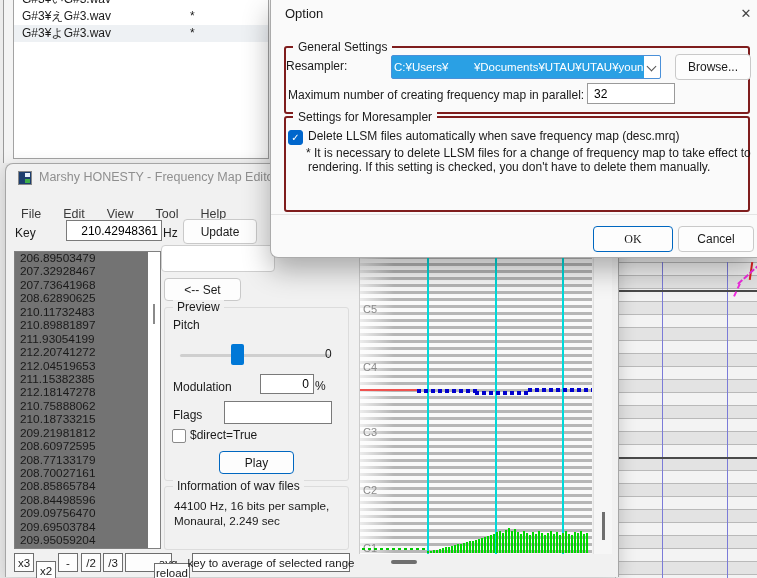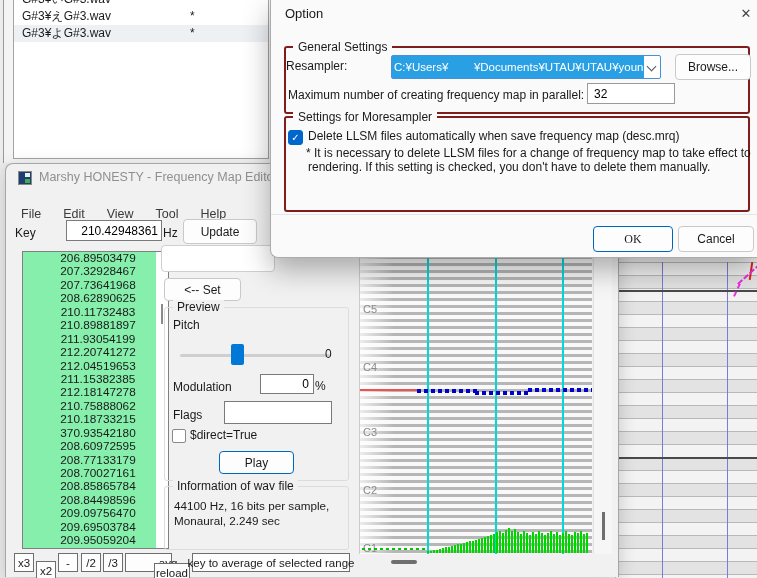--- a/index.html
+++ b/index.html
@@ -32,21 +32,21 @@
   #key-label{left:9px;top:62px;}
   #key-input{left:60px;top:56px;width:88px;height:19px;border:1px solid #7a7a7a;background:#fff;
              text-align:right;font-family:"Liberation Sans",sans-serif;font-size:12px;padding:0 3px;}
   #hz-label{left:157px;top:62px;}
   #update-btn{left:177px;top:55px;width:72px;height:23px;}
 
   .btn{display:flex;align-items:center;justify-content:center;background:#fdfdfd;
        border:1px solid #c9c9c9;border-radius:4px;font-size:12px;color:#1a1a1a;cursor:default;}
   .btn.blue{border:1px solid #0067c0;}
 
-  #freq-list{left:16px;top:87px;width:145px;height:296px;background:#86efac;border:1px solid #808080;overflow:hidden;text-align:center;}
+  #freq-list{left:8px;top:87px;width:145px;height:296px;background:#737373;border:1px solid #808080;overflow:hidden;}
   .freq-row{height:13.45px;line-height:13.45px;padding-left:5px;font-size:11.8px;white-space:nowrap;}
   #freq-scroll{position:absolute;right:0;top:0;width:12px;height:100%;background:#fff;}
   #freq-thumb{position:absolute;right:5px;top:52px;width:2px;height:20px;background:#8a8a8a;}
 
   #value-box{left:155px;top:81px;width:112px;height:25px;background:#fff;border:1px solid #cfcfcf;border-radius:4px;}
   #set-btn{left:158px;top:114px;width:75px;height:21px;}
 
   .group{border:1px solid #dcdcdc;border-radius:3px;}
   .group>.glabel{position:absolute;top:-8px;left:8px;background:#f1f1f1;padding:0 4px;font-size:12px;color:#1a1a1a;}
 
@@ -195,21 +195,21 @@
           <div class="freq-row">208.62890625</div>
           <div class="freq-row">210.11732483</div>
           <div class="freq-row">210.89881897</div>
           <div class="freq-row">211.93054199</div>
           <div class="freq-row">212.20741272</div>
           <div class="freq-row">212.04519653</div>
           <div class="freq-row">211.15382385</div>
           <div class="freq-row">212.18147278</div>
           <div class="freq-row">210.75888062</div>
           <div class="freq-row">210.18733215</div>
-          <div class="freq-row">370.93542180</div>
+          <div class="freq-row">209.21981812</div>
           <div class="freq-row">208.60972595</div>
           <div class="freq-row">208.77133179</div>
           <div class="freq-row">208.70027161</div>
           <div class="freq-row">208.85865784</div>
           <div class="freq-row">208.84498596</div>
           <div class="freq-row">209.09756470</div>
           <div class="freq-row">209.69503784</div>
           <div class="freq-row">209.95059204</div>
         </div>
       <div id="freq-scroll">
@@ -230,21 +230,21 @@
       <input class="abs" id="mod-input" value="0" style="">
       <div class="abs" id="mod-pct">%</div>
       <div class="abs" id="flags-label">Flags</div>
       <input class="abs" id="flags-input" value="" style="">
       <div class="abs cb" id="direct-cb"></div>
       <div class="abs" id="direct-label">$direct=True</div>
       <div class="abs btn blue" id="play-btn">Play</div>
     </div>
 
     <div class="abs group" id="wav-group">
-      <div class="glabel">Information of wav file</div>
+      <div class="glabel">Information of wav files</div>
       <div class="line" style="top:12px">44100 Hz, 16 bits per sample,</div>
       <div class="line" style="top:27px">Monaural, 2.249 sec</div>
     </div>
 
     <div class="abs" id="toolbar">
         <div class="tbtn" style="left: 8px; width: 20px;">x3</div>
         <div class="tbtn" style="left: 30px; width: 20px; margin-top: 8px;">x2</div>
         <div class="tbtn" style="left: 52px; width: 20px;">-</div>
         <div class="tbtn" style="left: 75px; width: 20px;">/2</div>
         <div class="tbtn" style="left: 97px; width: 20px;">/3</div>

